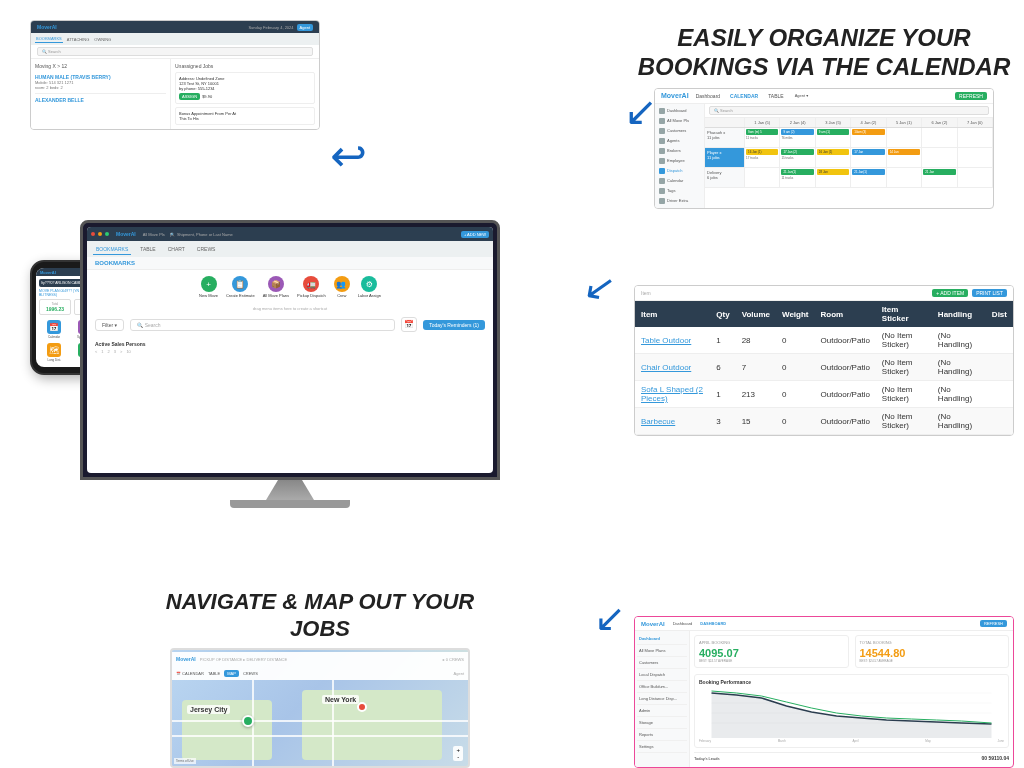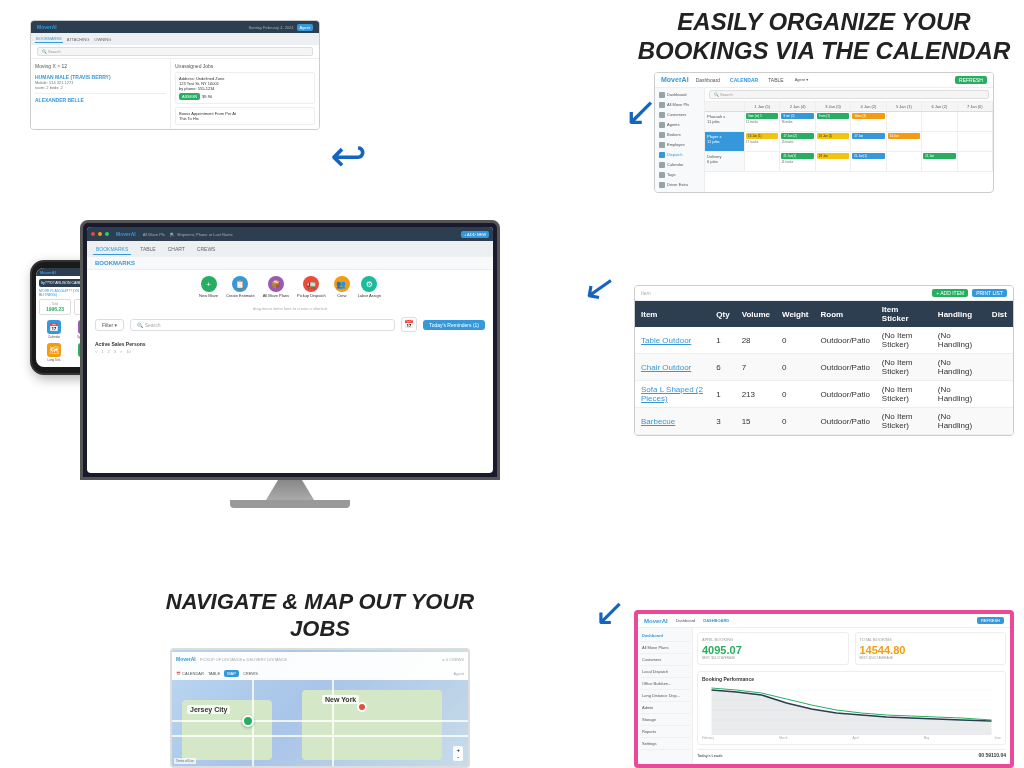--- a/index.html
+++ b/index.html
@@ -291,21 +291,21 @@
     }
 
     .calendar-title {
       font-size: 24px;
       font-weight: 900;
       color: #222;
       font-style: italic;
       text-align: center;
       line-height: 1.2;
       margin-bottom: 6px;
-      padding-top: 8px;
+      padding-top: 24px;
     }
 
     .calendar-screenshot {
       width: 340px;
       margin-left: 20px;
       border: 1px solid #ccc;
       border-radius: 4px;
       overflow: hidden;
       font-size: 5px;
     }
@@ -503,21 +503,21 @@
       font-size: 22px;
       font-weight: 900;
       color: #222;
       font-style: italic;
       text-align: center;
       line-height: 1.2;
       margin-bottom: 6px;
     }
 
     .performance-screenshot {
-      border: 4px solid #ec4899;
+      border: 1px solid #ec4899;
       border-radius: 4px;
       overflow: hidden;
       font-size: 5px;
     }
 
     .perf-header {
       background: #fff;
       border-bottom: 1px solid #eee;
       padding: 3px 6px;
       display: flex;

